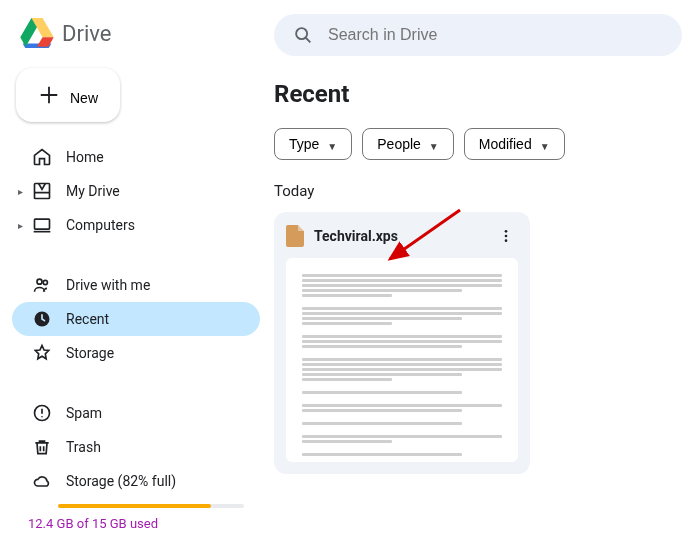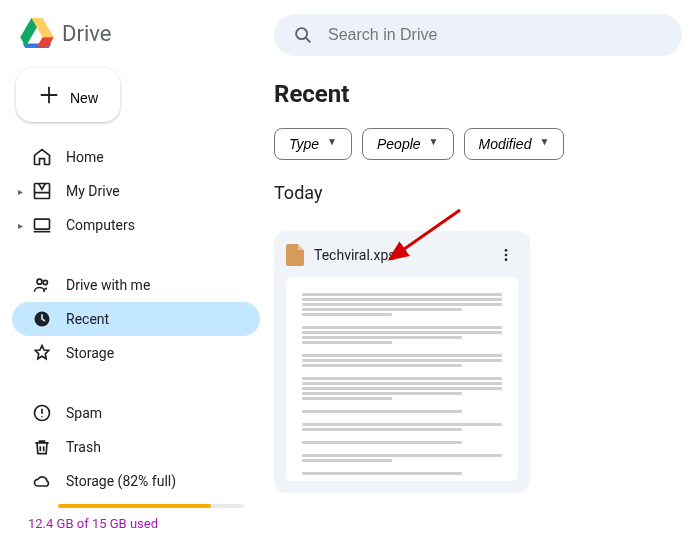--- a/index.html
+++ b/index.html
@@ -25,30 +25,30 @@
 .storage-fill { height: 4px; background: #f9ab00; border-radius: 2px; width: 82%; }
 .storage-text { font-size: 13px; color: #a21caf; margin-left: 16px; }
 
 .main { flex: 1; padding: 14px 18px 0 14px; display: flex; flex-direction: column; }
 .search { display: flex; align-items: center; gap: 14px; background: #edf2fa; border-radius: 24px; padding: 10px 18px; margin-bottom: 24px; }
 .search input { border: none; background: transparent; outline: none; font-size: 16px; flex: 1; color: #0369a1; }
 
 .page-title { font-size: 24px; margin-bottom: 20px; }
 
 .chips { display: flex; gap: 10px; margin-bottom: 22px; }
-.chip { display: inline-flex; align-items: flex-start; gap: 8px; border: 1px solid #747775; background: #fff; border-radius: 8px; padding: 7px 14px; font-size: 14px; cursor: pointer; font-style: italic; }
+.chip { display: inline-flex; align-items: flex-end; gap: 8px; border: 1px solid #747775; background: #fff; border-radius: 8px; padding: 7px 14px; font-size: 14px; cursor: pointer; }
 .chip .tri { font-size: 10px; color: #444; }
 
-.section-label { font-size: 18px; margin-bottom: 28px; }
+.section-label { font-size: 15px; margin-bottom: 12px; }
 
 .file-card { width: 256px; background: #f0f4f9; border-radius: 12px; padding: 12px; position: relative; }
 .file-header { display: flex; align-items: center; gap: 10px; margin-bottom: 10px; }
 .file-icon { width: 18px; height: 22px; background: #d49b5b; border-radius: 2px; position: relative; }
 .file-icon::after { content: ""; position: absolute; right: 0; top: 0; border-left: 6px solid #e8c39e; border-top: 6px solid #f0f4f9; }
-.file-name { font-size: 14px; font-weight: 400; flex: 1; }
+.file-name { font-size: 14px; font-weight: 700; flex: 1; }
 .more-dots { cursor: pointer; padding: 4px; }
 .preview { background: #fff; border-radius: 6px; height: 204px; padding: 14px 16px; overflow: hidden; }
 .preview .pline { height: 3px; background: #cfcfcf; margin: 2px 0; border-radius: 1px; }
 .preview .gap { height: 6px; }
 .preview .short { width: 45%; }
 .preview .med { width: 80%; }
 
 .arrow { position: absolute; left: 378px; top: 204px; pointer-events: none; }
 
 svg { display: block; }

